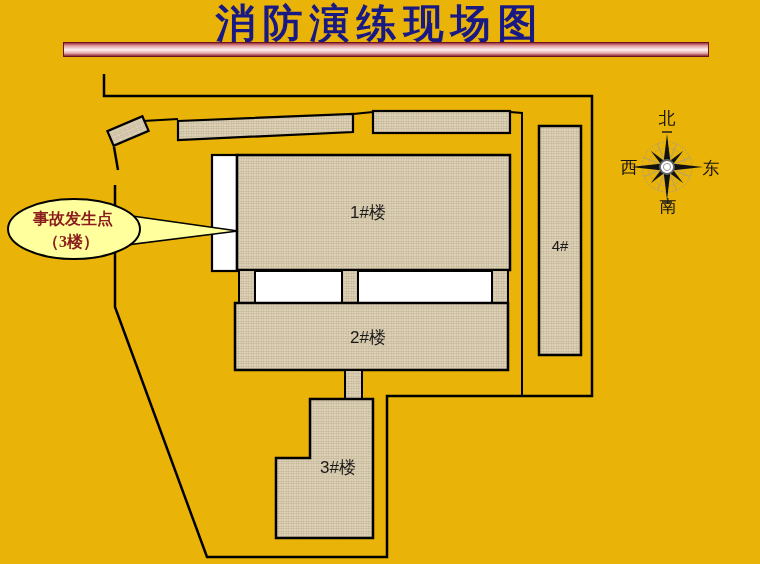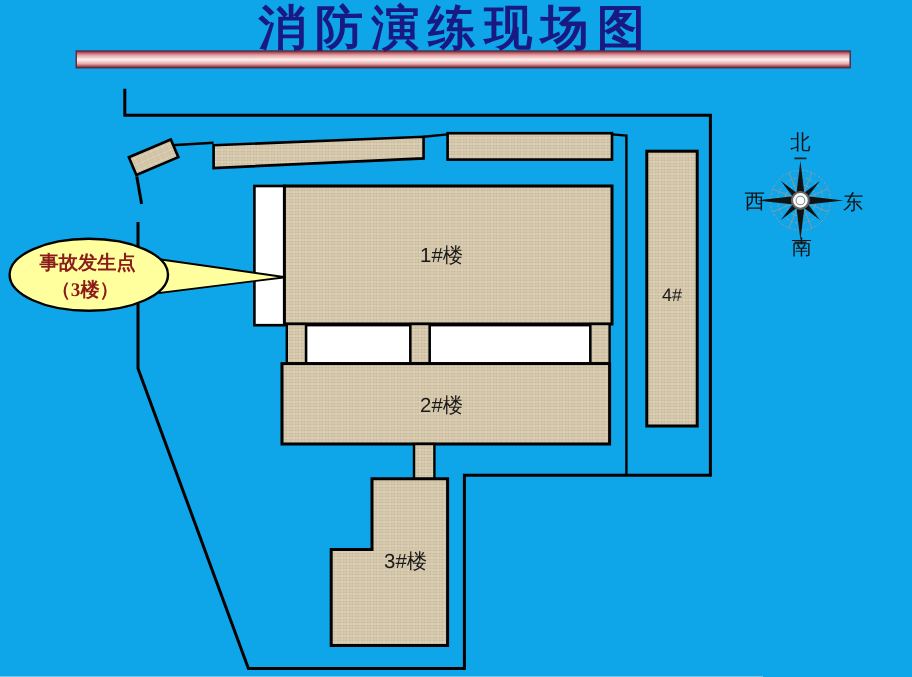--- a/index.html
+++ b/index.html
@@ -1,19 +1,19 @@
 <!DOCTYPE html>
 <html><head>
 <meta charset="utf-8">
 <style>
   html,body{margin:0;padding:0;background:#fff;}
   #slide{
     position:relative;
     width:760px;height:564px;
-    background:#0ea5e9;
+    background:#eab308;
     overflow:hidden;
     font-family:"Liberation Serif", serif;
   }
   #title{
     position:absolute;top:-4px;left:0;width:100%;
     text-align:center;
     font-size:40px;font-weight:bold;
     letter-spacing:7px;
     color:#191984;
     font-family:"Liberation Serif", serif;

